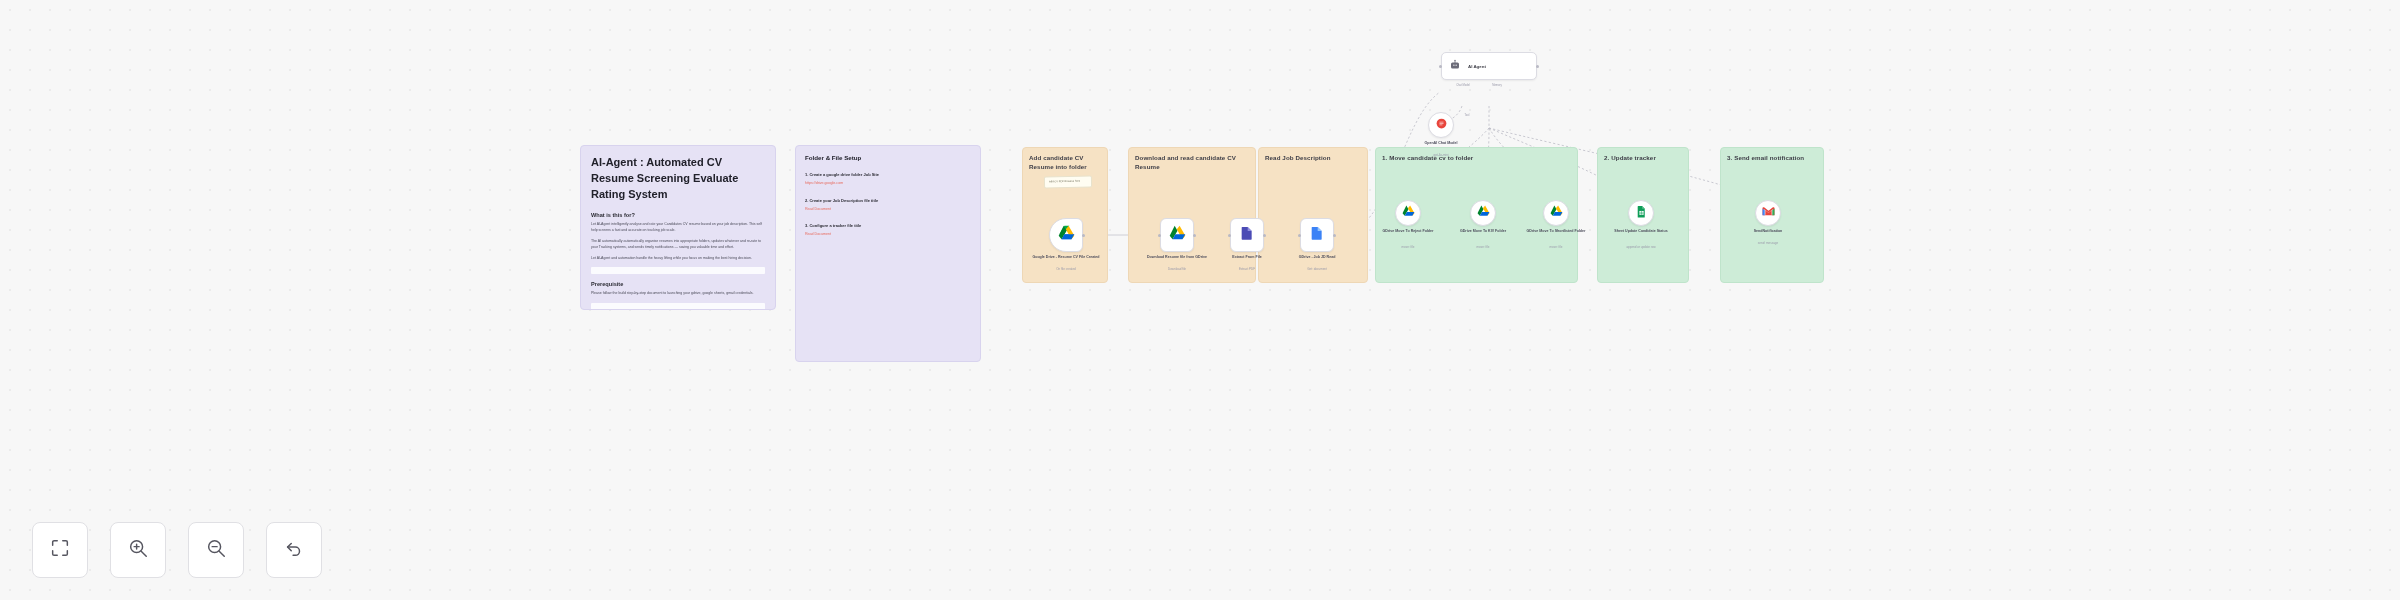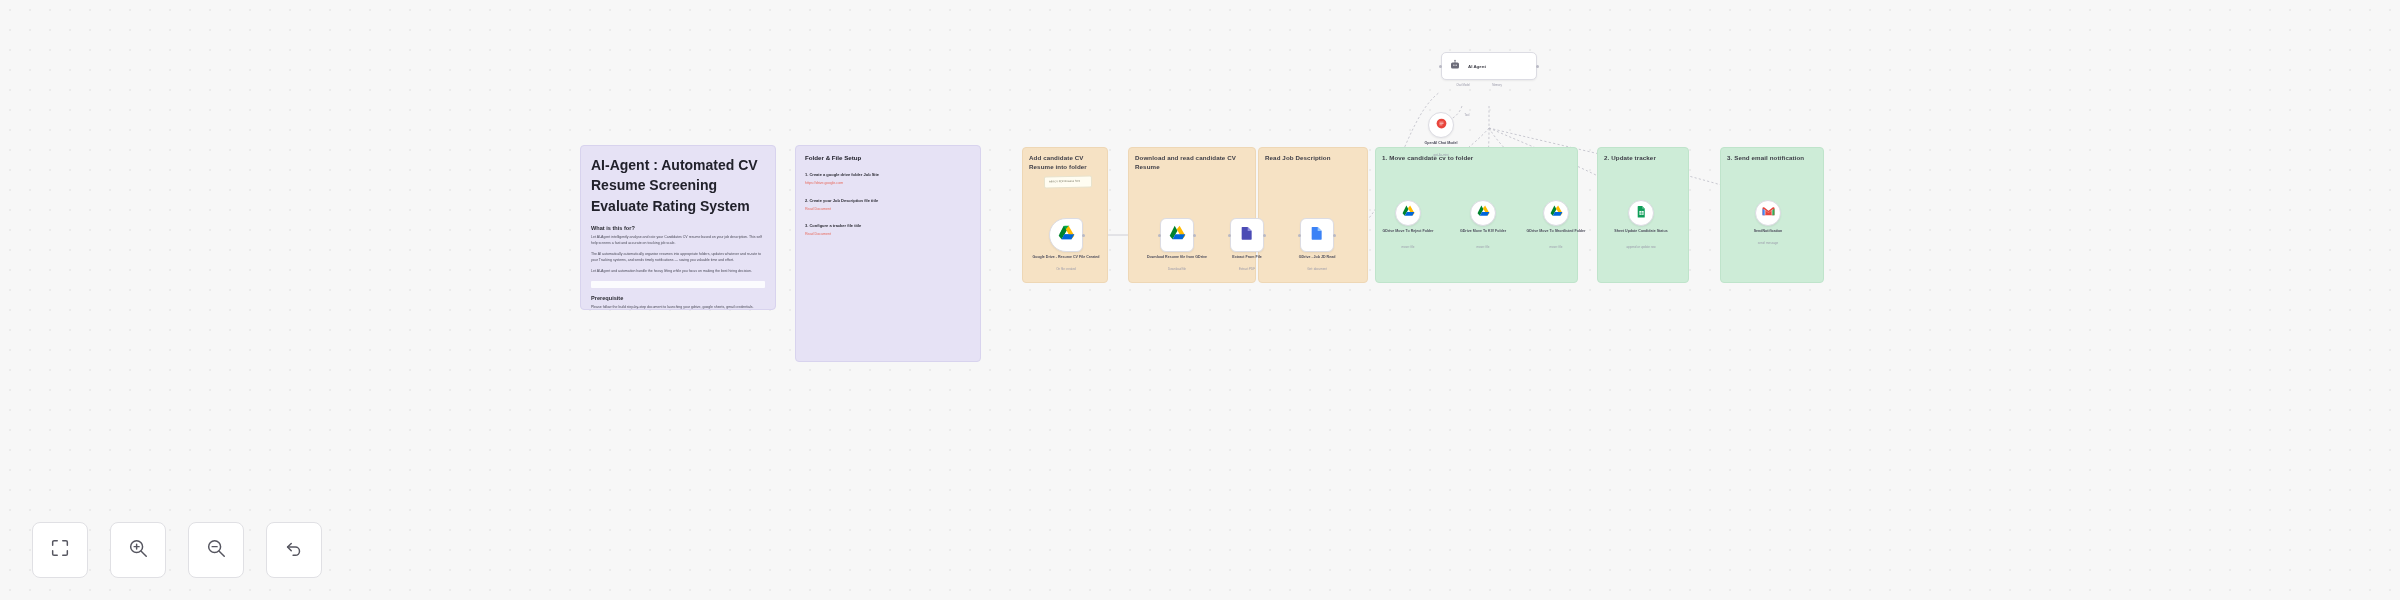--- a/index.html
+++ b/index.html
@@ -40,21 +40,21 @@
     position:absolute;
     font-size: 6.2px;
     font-weight: bold;
     color: #3d3d46;
     line-height: 1.4;
     letter-spacing: .1px;
   }
 
   
   #doc-sticky { left: 580px; top: 145px; width: 196px; height: 165px; padding: 9px 10px; }
-  #doc-sticky .doc-title { font-size: 14px; font-weight:bold; color:#21212b; line-height:1.45; margin-bottom:9px; }
+  #doc-sticky .doc-title { font-size: 11px; font-weight:bold; color:#21212b; line-height:1.45; margin-bottom:9px; }
   #doc-sticky h3 { font-size: 5.6px; color:#2b2b33; margin: 7px 0 3px; }
   #doc-sticky p { font-size: 3.5px; color:#4a4a58; line-height:1.75; margin-bottom:5px; }
   #doc-sticky .divider { height: 7px; background:#fbfbfe; border-radius:1px; margin:6px 0; }
 
   
   #folder-sticky { left: 795px; top: 145px; width: 186px; height: 217px; padding: 8px 9px; }
   #folder-sticky .fs-title { font-size:6.2px; font-weight:bold; color:#21212b; margin-bottom:7px; }
   #folder-sticky .fs-step { font-size:4px; font-weight:bold; color:#2b2b33; line-height:1.6; margin-top:11px; }
   #folder-sticky .fs-link { font-size:3.6px; color:#e8685a; line-height:1.7; margin-top:2px; word-break:break-all;}
 

